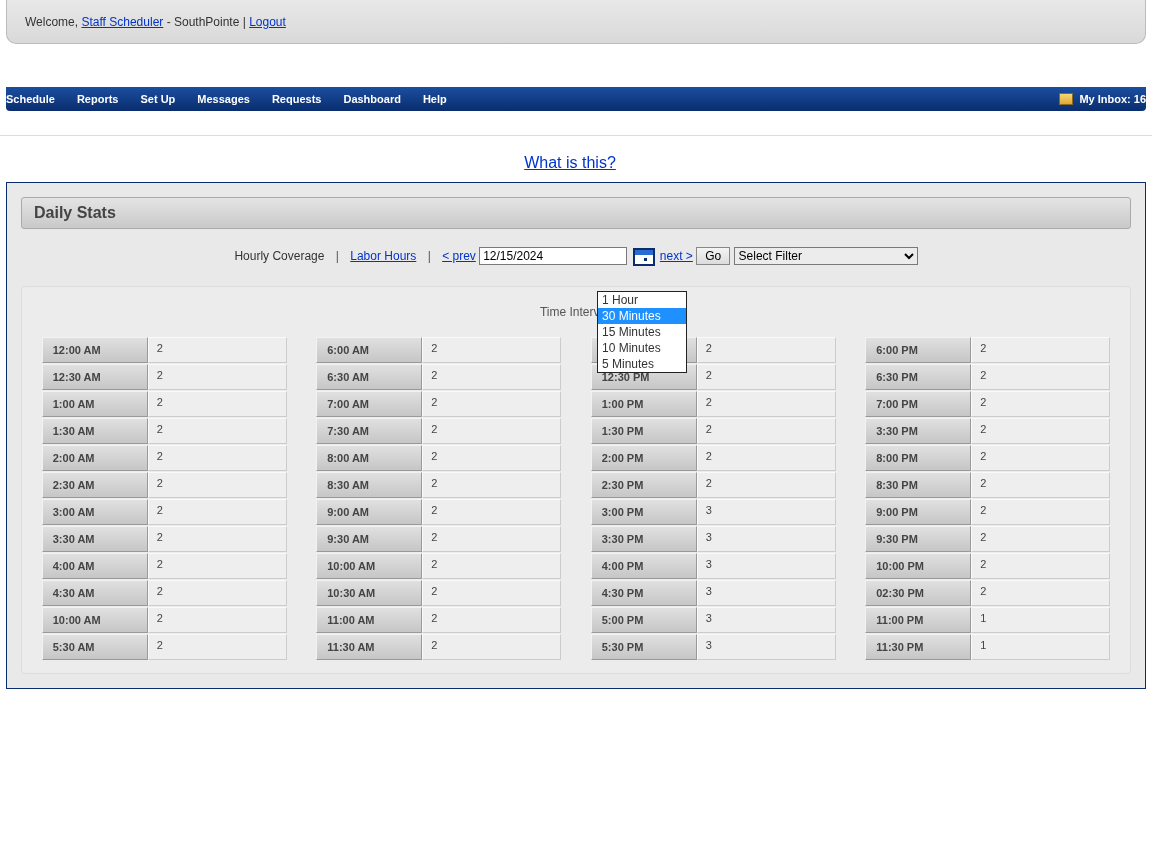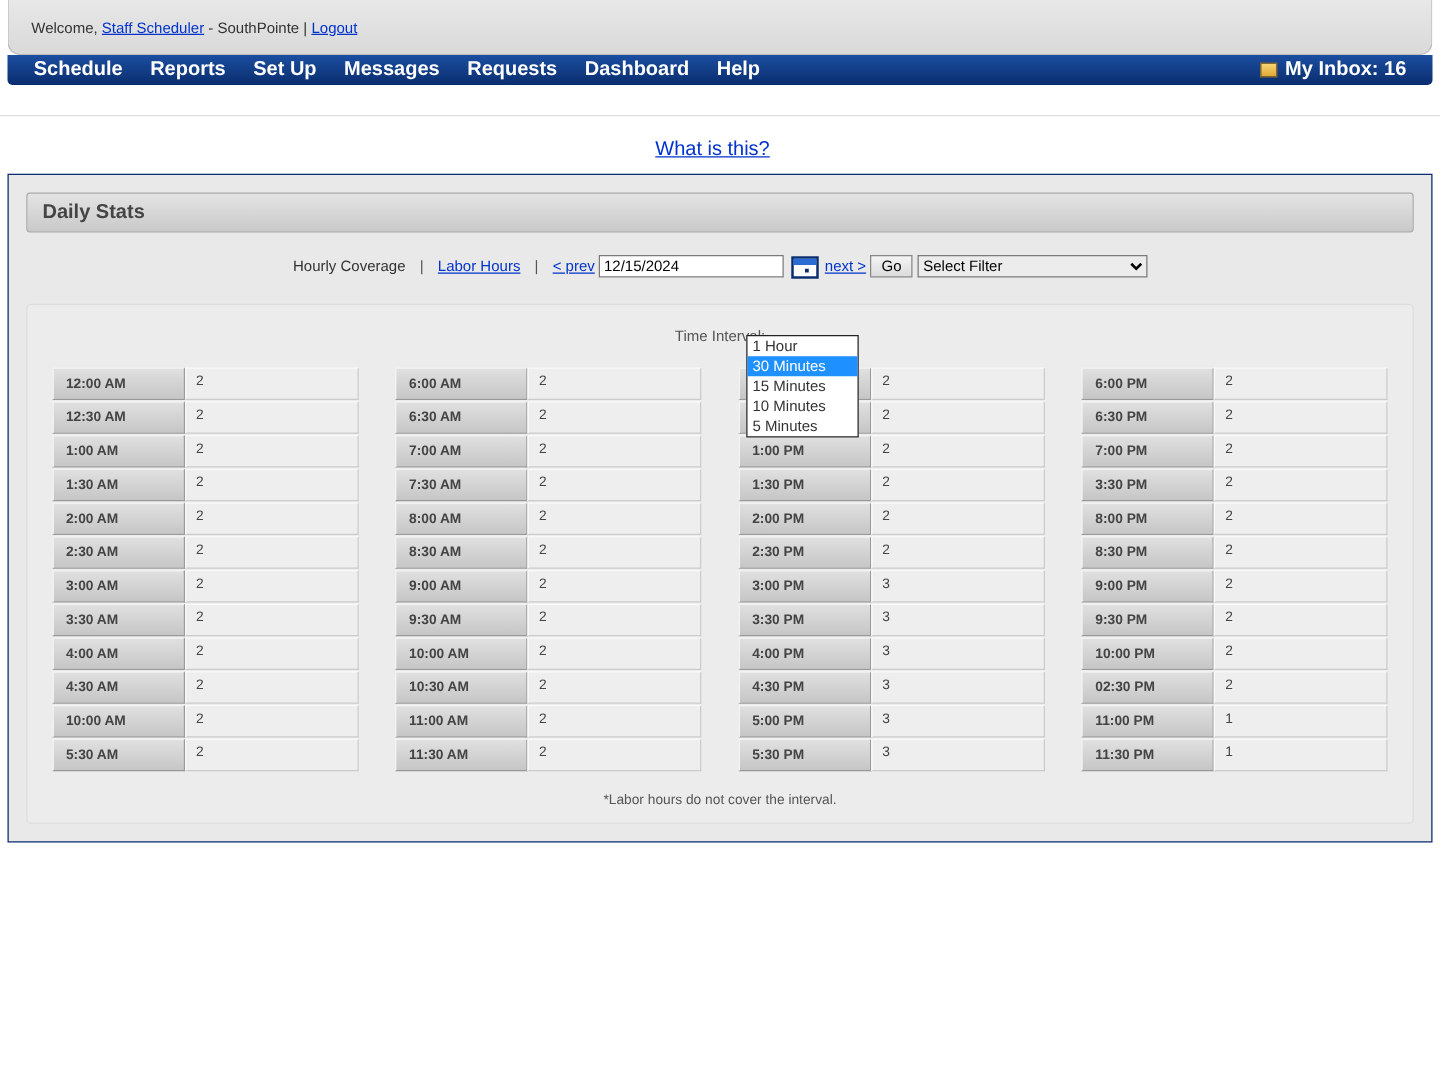--- a/index.html
+++ b/index.html
@@ -35,22 +35,23 @@
   .welcome { font-size: 12px; }
   .welcome a { color: #0033cc; text-decoration: underline; }
   .navbar {
     background: linear-gradient(#1b4ea0, #0a2d6e);
     color: #fff;
     display: flex;
     align-items: center;
     justify-content: space-between;
     height: 24px;
     border-radius: 0 0 4px 4px;
-    padding: 0 21px;
-    font-size: 16px;
+    padding: 0 0;
+    font-size: 11px;
+    margin-top: 43px;
   }
   .nav-left { display: flex; gap: 22px; font-weight: bold; }
   .nav-left span { cursor: pointer; }
   .nav-right { display: flex; align-items: center; gap: 6px; font-weight: bold; }
   .inbox-icon {
     width: 14px; height: 12px;
     background: linear-gradient(#f7d774, #e0a836);
     border: 1px solid #8a6a20;
     display: inline-block;
   }
@@ -136,21 +137,21 @@
   }
   .interval-row {
     text-align: center;
     font-size: 12px;
     color: #555;
     margin-bottom: 18px;
   }
   .interval-select {
     position: absolute;
     left: 575px;
-    top: 24px;
+    top: 4px;
     background: #fff;
     border: 1px solid #222;
     font-size: 12px;
     width: 90px;
     z-index: 10;
   }
   .interval-select .opt {
     padding: 0 4px;
     cursor: pointer;
     line-height: 16px;
@@ -467,15 +468,14 @@
             <div class="slot-time">11:00 PM</div>
             <div class="slot-val">1</div>
           </div>
           <div class="slot-row">
             <div class="slot-time">11:30 PM</div>
             <div class="slot-val">1</div>
           </div>
         </div>
       </div>
 
-    <div class="footnote">*Labor hours do not cover the interval.</div>
   </div>
 </div>
 
 </body></html>

